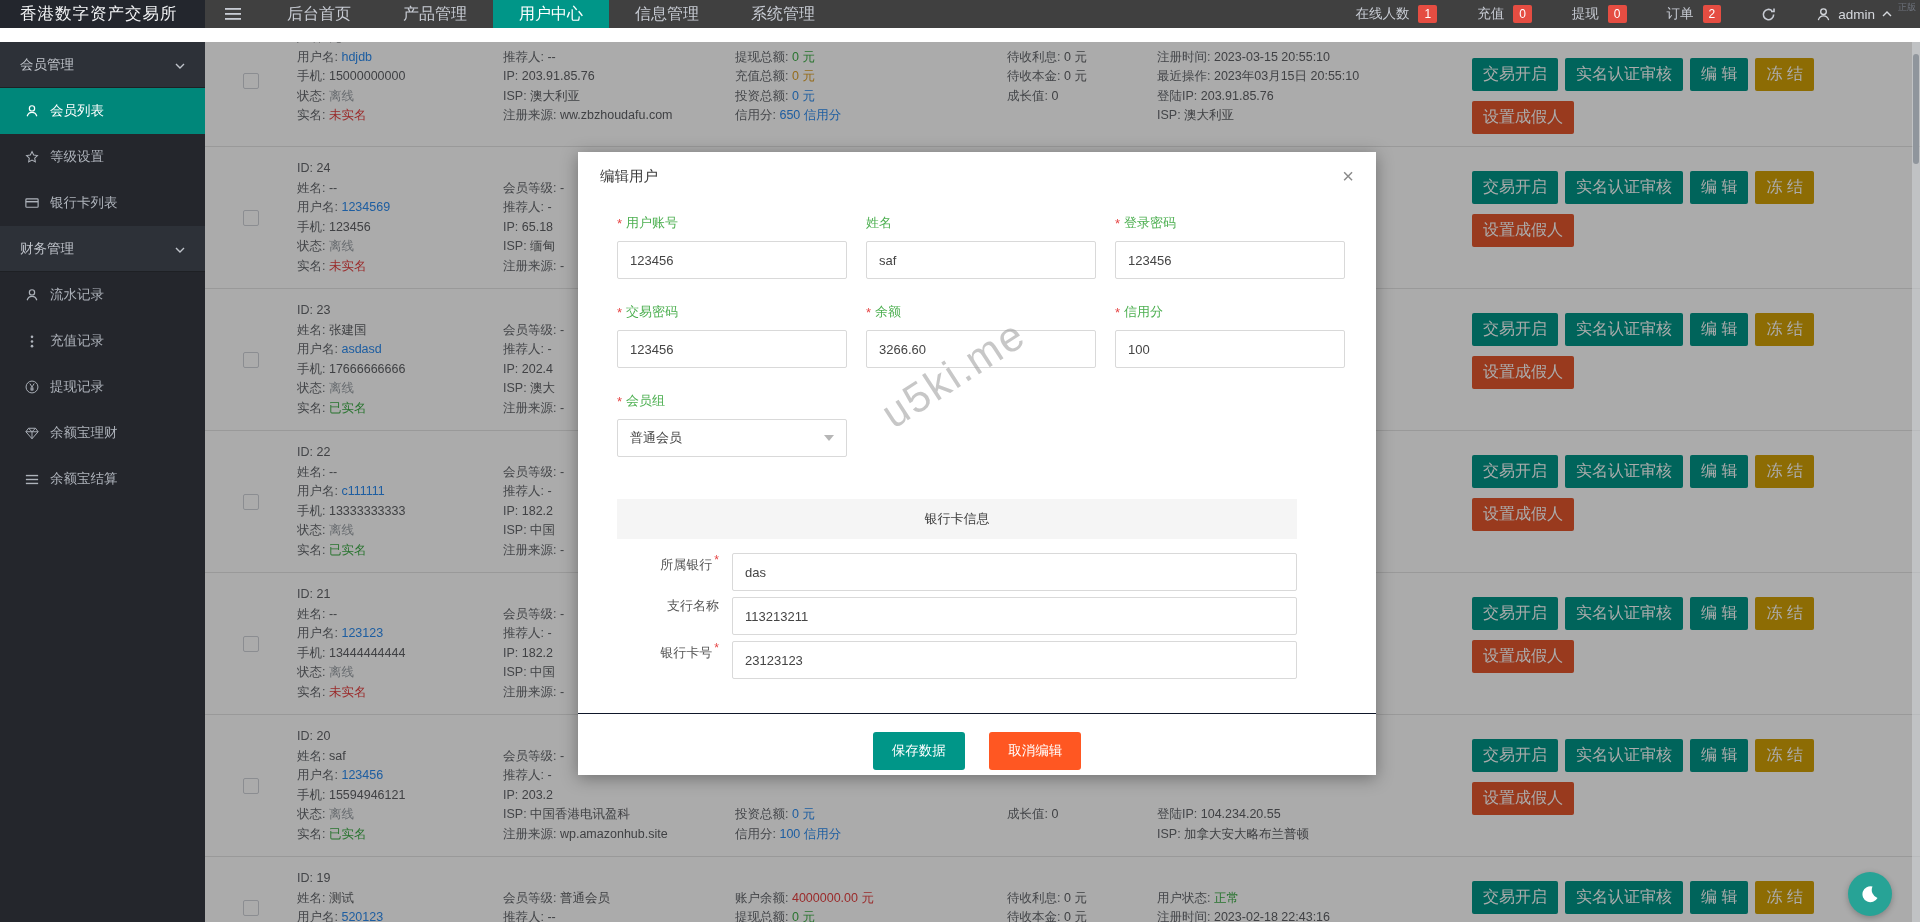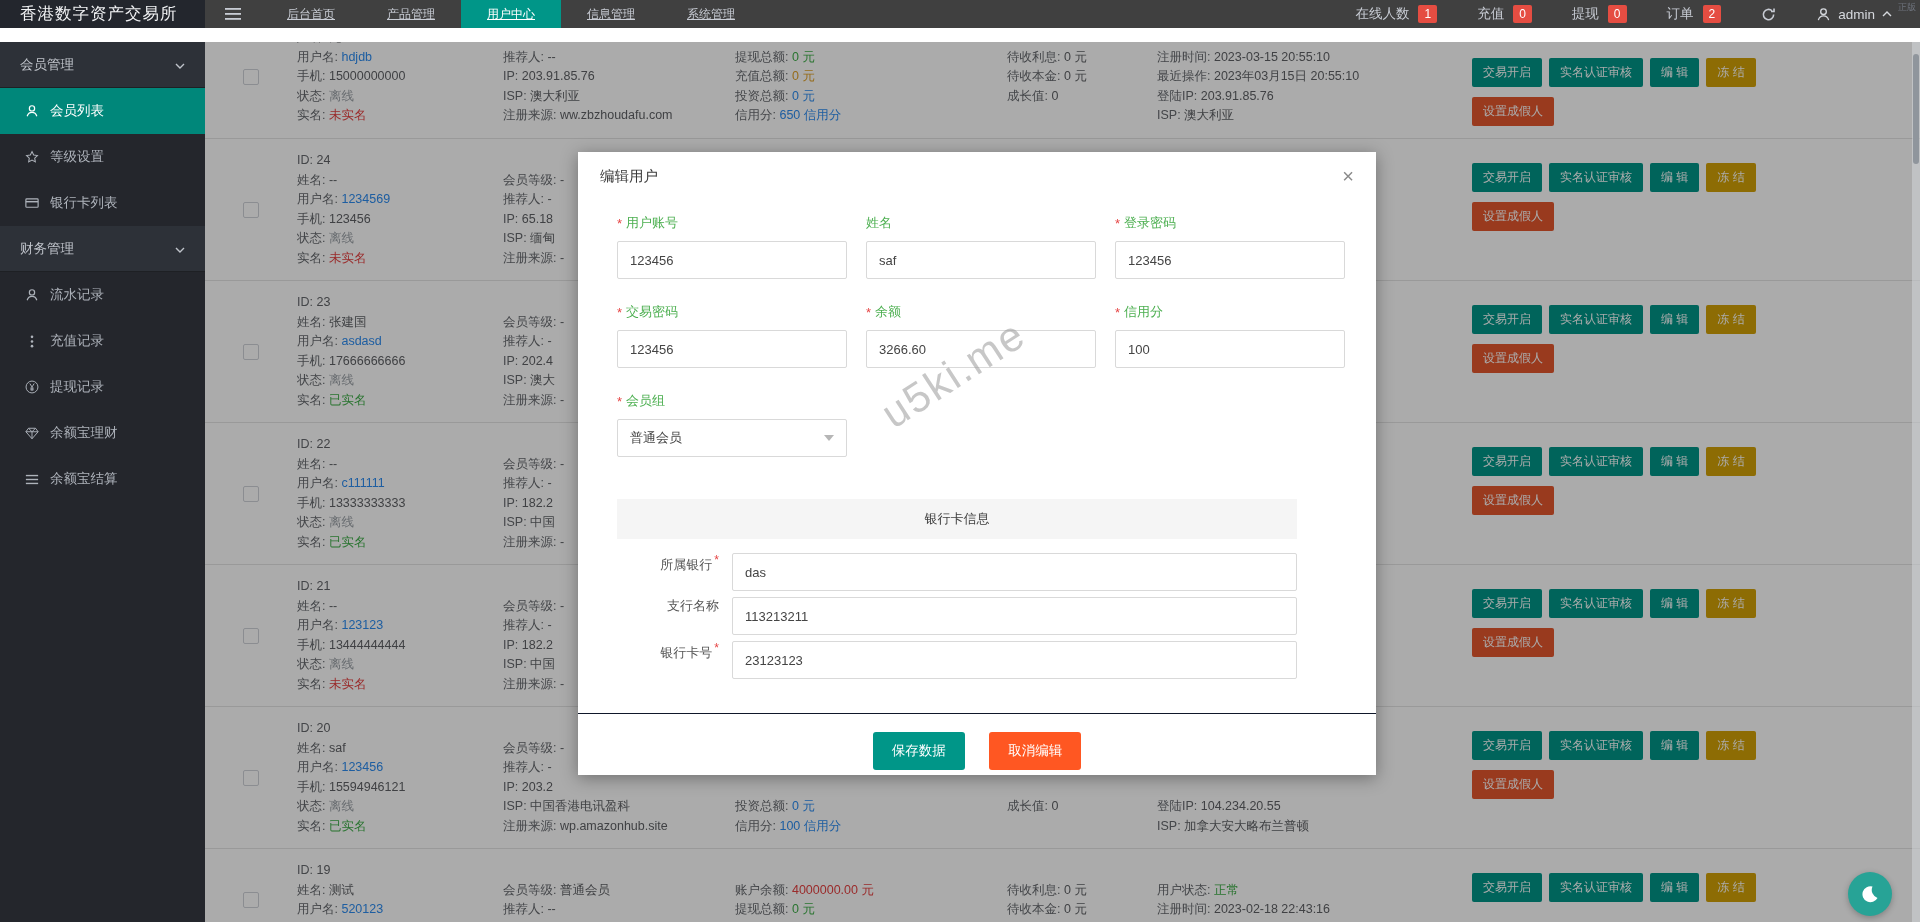--- a/index.html
+++ b/index.html
@@ -4,21 +4,21 @@
 <style>
   * { margin:0; padding:0; box-sizing:border-box; }
   html,body { width:1920px; height:922px; overflow:hidden; font-family:"Liberation Sans","DejaVu Sans",sans-serif; background:#fff; }
   body { position:relative; }
 
   
   .navbar { position:absolute; top:0; left:0; right:0; height:28px; background:#404040; display:flex; align-items:stretch; z-index:60; }
   .logo { width:205px; display:flex; align-items:center; padding-left:20px; color:#f2f3f5; font-size:16.5px; letter-spacing:1px; background:#23262d; white-space:nowrap; }
   .hamburger { width:56px; display:flex; align-items:center; justify-content:center; color:#c8ccd4; cursor:pointer; }
   .nav-menu { display:flex; }
-  .nav-item { padding:0 26px; display:flex; align-items:center; font-size:12px; color:#c8ccd4; cursor:pointer;text-decoration:underline; }
+  .nav-item { padding:0 26px; display:flex; align-items:center; font-size:16px; color:#c8ccd4; cursor:pointer; }
   .nav-item.active { background:#009688; color:#fff; }
   .nav-right { margin-left:auto; display:flex; align-items:center; gap:40px; padding-right:28px; color:#c8ccd4; font-size:13.5px; }
   .stat { display:flex; align-items:center; gap:9px; cursor:pointer; }
   .badge { background:#e54d42; color:#fff; font-size:12px; line-height:18px; height:18px; padding:0 6px; border-radius:2px; }
   .refresh { display:flex; align-items:center; color:#c8ccd4; cursor:pointer; }
   .user-menu { display:flex; align-items:center; gap:7px; cursor:pointer; color:#d6d9de; }
   .corner-mark { position:absolute; top:1px; right:4px; font-size:9px; color:#6d727c; z-index:70; }
 
   
   .sidebar { position:absolute; top:42px; left:0; bottom:0; width:205px; background:#24262c; z-index:55; }
@@ -45,21 +45,21 @@
   .lbl { color:#66696e; }
   .v-link { color:#2d8cf0; cursor:pointer; }
   .v-green { color:#3fae49; }
   .v-red { color:#e64242; }
   .v-orange { color:#e0a128; }
   .v-blue { color:#2d8cf0; }
   .v-muted { color:#9aa0a6; }
   .frag { padding-left:186px; color:#606266; }
   .act-line { display:flex; gap:7px; }
   .act-line + .act-line { margin-top:10px; }
-  .abtn { border:none; color:#fff; font-size:12px; padding:6px 11px; border-radius:2px; cursor:pointer; white-space:nowrap; font-family:inherit; }
+  .abtn { border:none; color:#fff; font-size:16px; padding:6px 11px; border-radius:2px; cursor:pointer; white-space:nowrap; font-family:inherit; }
   .abtn.teal { background:#009688; }
   .abtn.gold { background:#d2a106; }
   .abtn.red  { background:#e4572e; }
 
   
   .dim { position:absolute; inset:0; background:rgba(0,0,0,.33); z-index:20; }
 
   
   .modal { position:absolute; left:578px; top:152px; width:798px; height:623px; background:#fff; z-index:80; box-shadow:0 3px 16px rgba(0,0,0,.35); font-size:13px; }
   .m-header { height:48px; display:flex; align-items:center; justify-content:space-between; padding:0 22px; }

